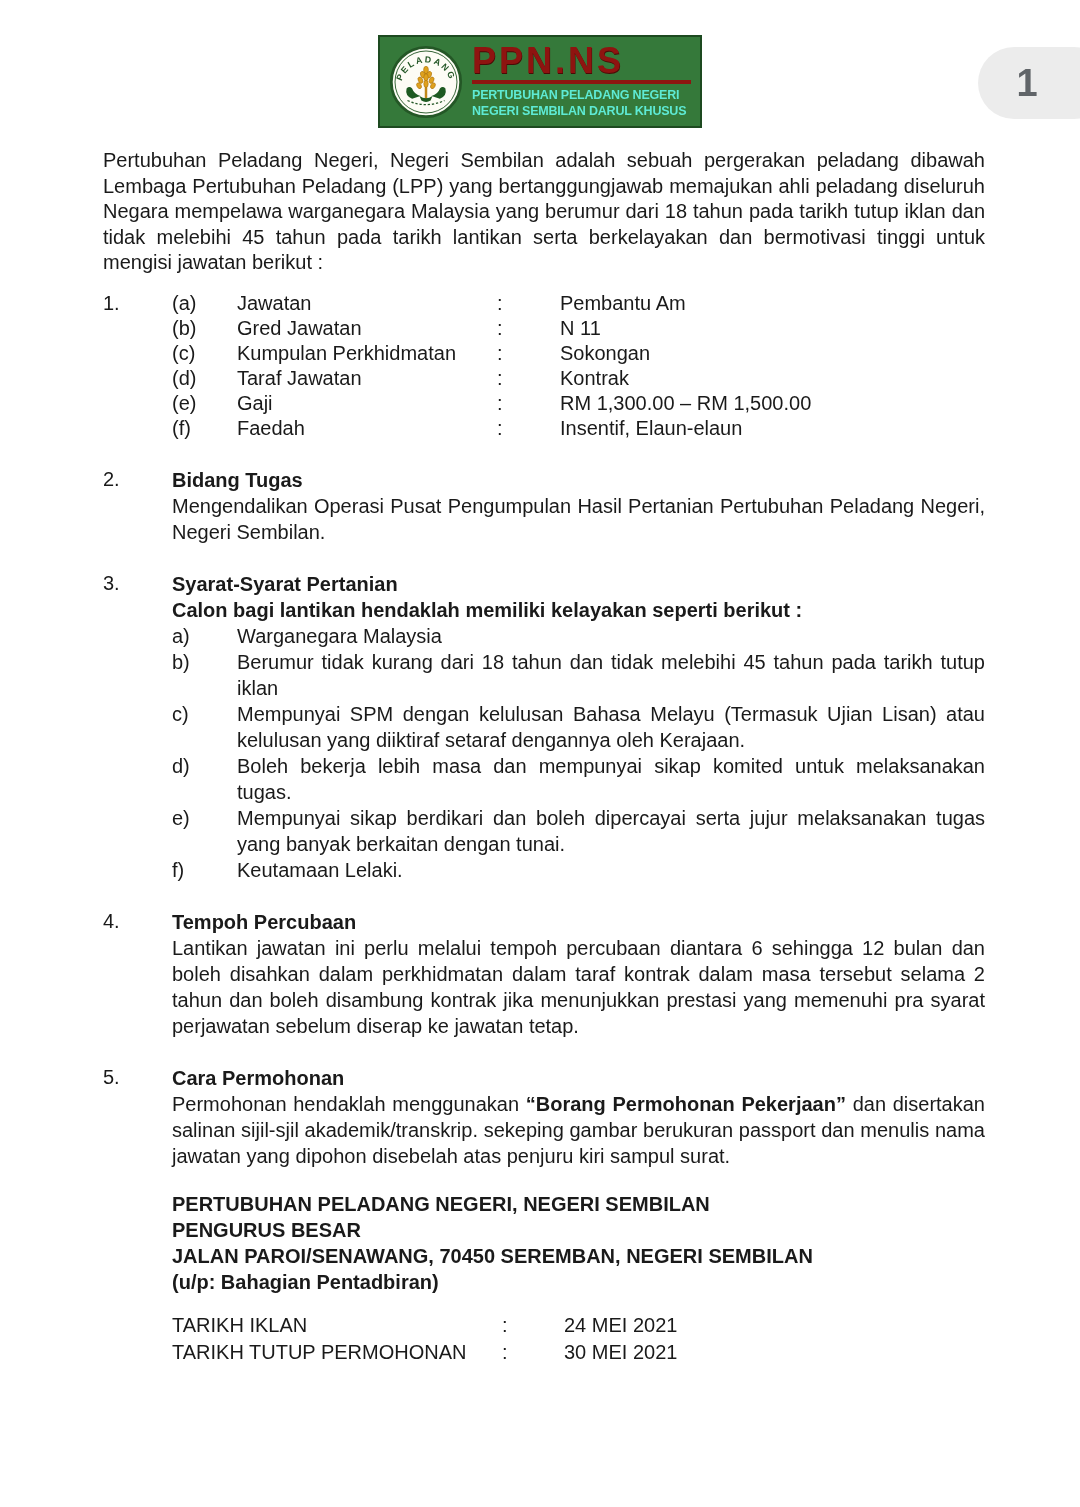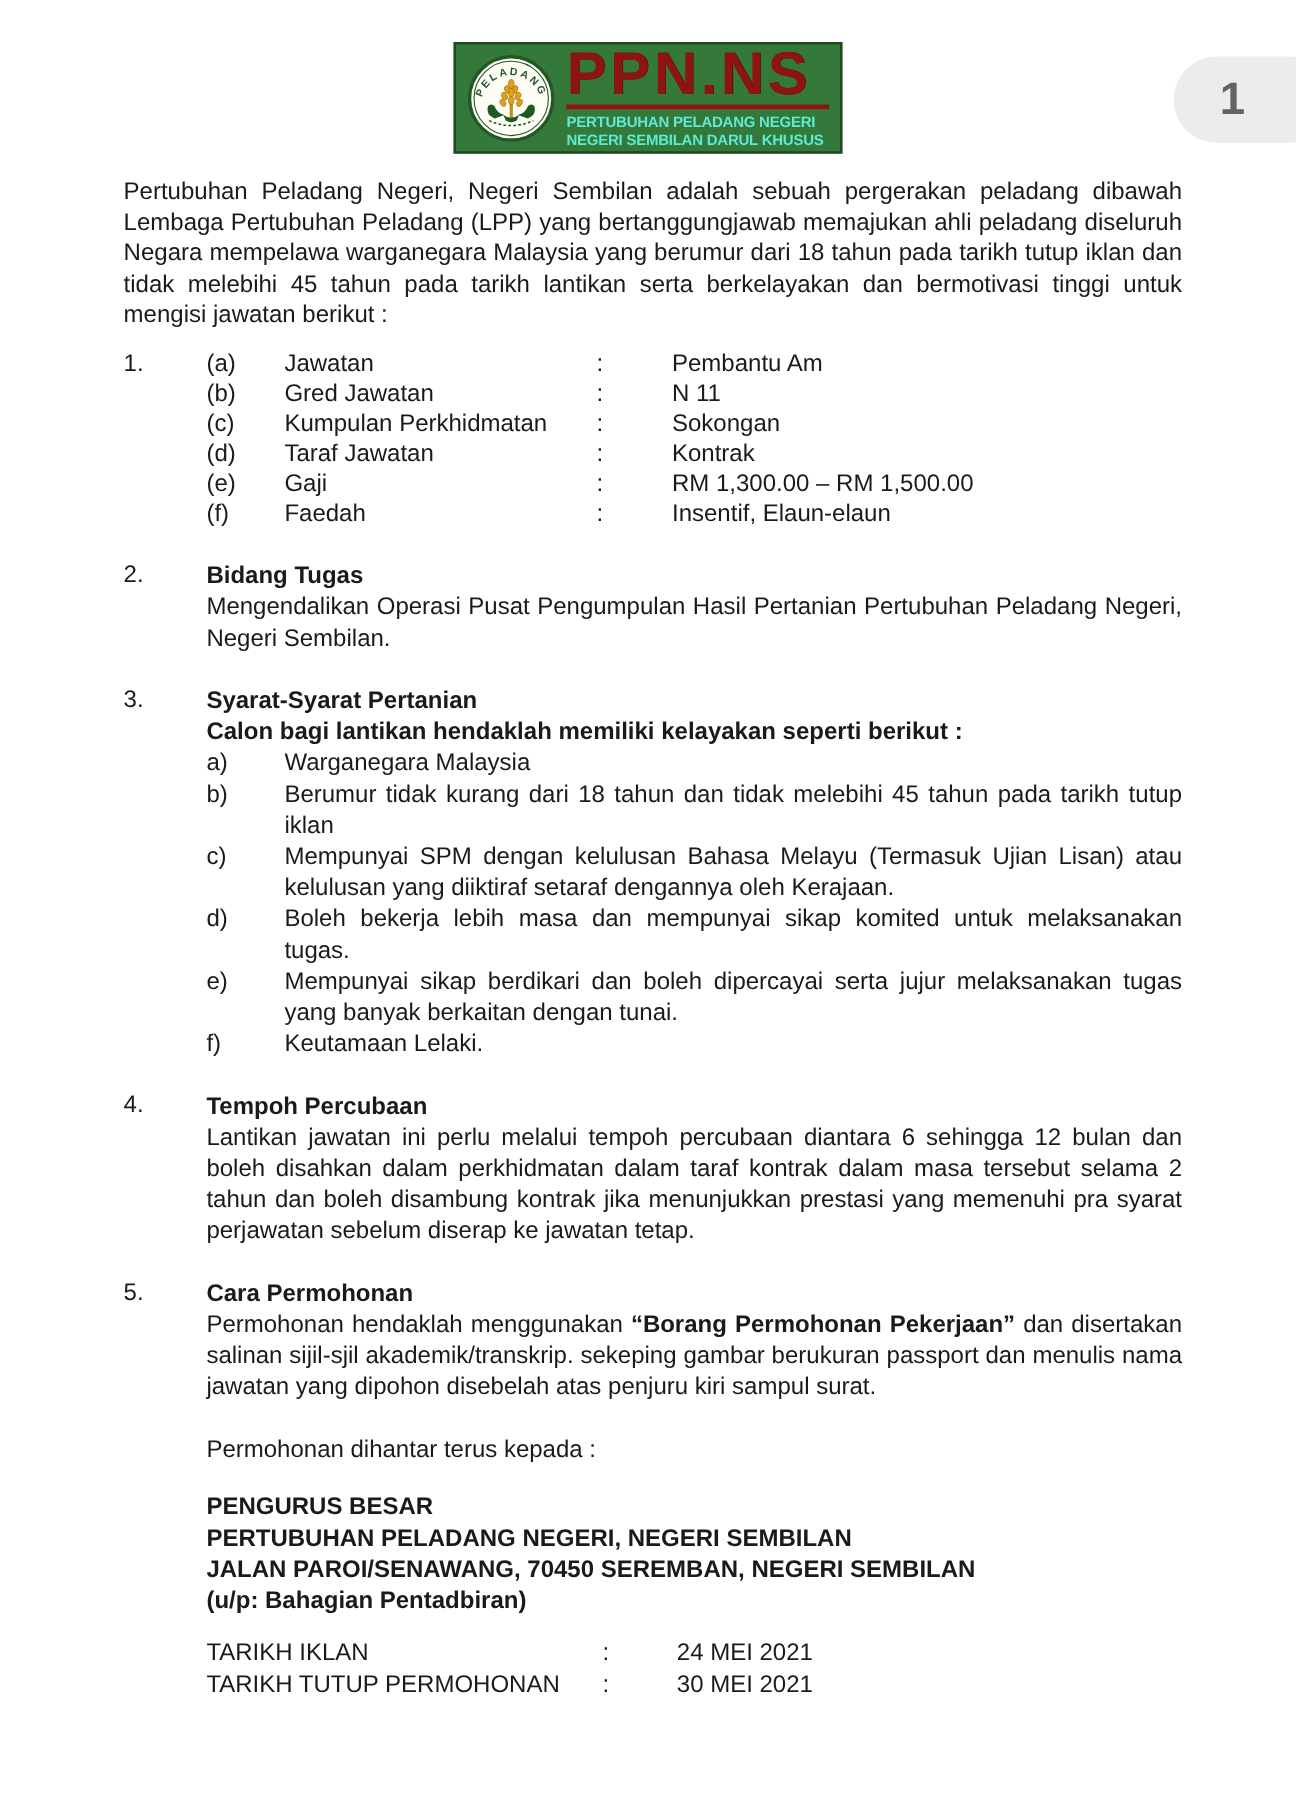--- a/index.html
+++ b/index.html
@@ -20,21 +20,21 @@
 
   
   .banner {
     width:324px; height:93px; margin:35px auto 0;
     background:#35793a; border:2px solid #1d4a20;
     display:flex; align-items:center; padding:6px 9px; gap:9px;
   }
   .emblem-wrap { flex:0 0 auto; width:74px; height:74px; }
   .banner-text { flex:1; display:flex; flex-direction:column; align-items:flex-start; min-width:0; }
   .acronym {
-    font-size:50px; font-weight:bold; color:#8e1410; line-height:0.92;
+    font-size:36px; font-weight:bold; color:#8e1410; line-height:0.92;
     letter-spacing:3px; text-shadow:0.5px 0.5px 0 #4a0a06;text-align:center;
   }
   .acronym-rule { height:4px; background:#8e1410; width:100%; margin:3px 0 4px; }
   .org-line {
     font-size:12.5px; font-weight:bold; color:#5eead4; line-height:1.22;
     letter-spacing:-0.2px; white-space:nowrap;
   }
 
   
   .doc { width:882px; margin:20px 0 0 103px; font-size:20px; }
@@ -194,25 +194,24 @@
     </section>
 
     <section class="section">
       <div>5.</div>
       <div>
         <div class="sec-heading">Cara Permohonan</div>
         <p class="sec-body"><span>Permohonan hendaklah menggunakan </span><b>“Borang Permohonan Pekerjaan”</b><span> dan disertakan salinan sijil-sjil akademik/transkrip. sekeping gambar berukuran passport dan menulis nama jawatan yang dipohon disebelah atas penjuru kiri sampul surat.</span></p>
       </div>
     </section>
 
-    <p class="send-line">Permohonan dihantar terus kepada :</p>
 
     <div class="address">
+      <div>PERTUBUHAN PELADANG NEGERI, NEGERI SEMBILAN</div>
       <div>PENGURUS BESAR</div>
-      <div>PERTUBUHAN PELADANG NEGERI, NEGERI SEMBILAN</div>
       <div>JALAN PAROI/SENAWANG, 70450 SEREMBAN, NEGERI SEMBILAN</div>
       <div>(u/p: Bahagian Pentadbiran)</div>
     </div>
 
     <div class="dates">
       <div>TARIKH IKLAN</div>
       <div>:</div>
       <div>24 MEI 2021</div>
       <div>TARIKH TUTUP PERMOHONAN</div>
       <div>:</div>

